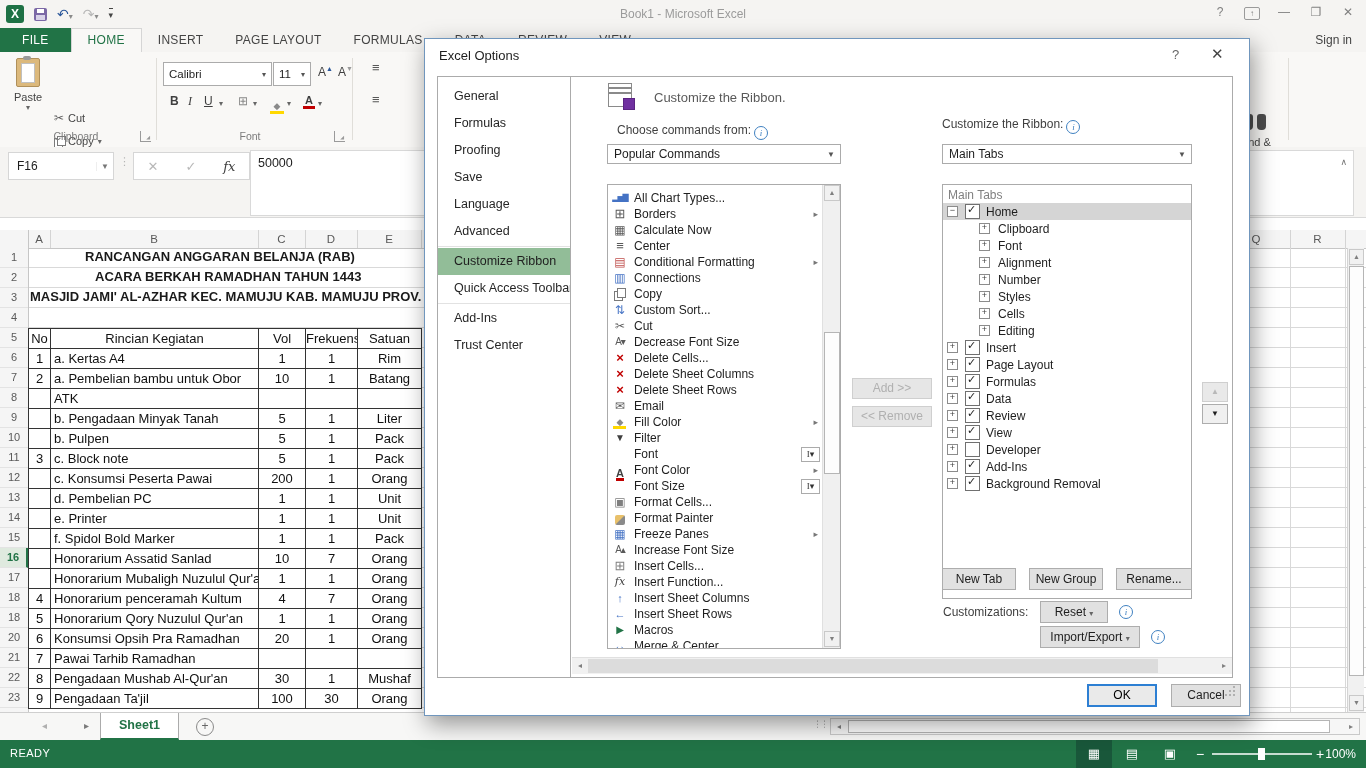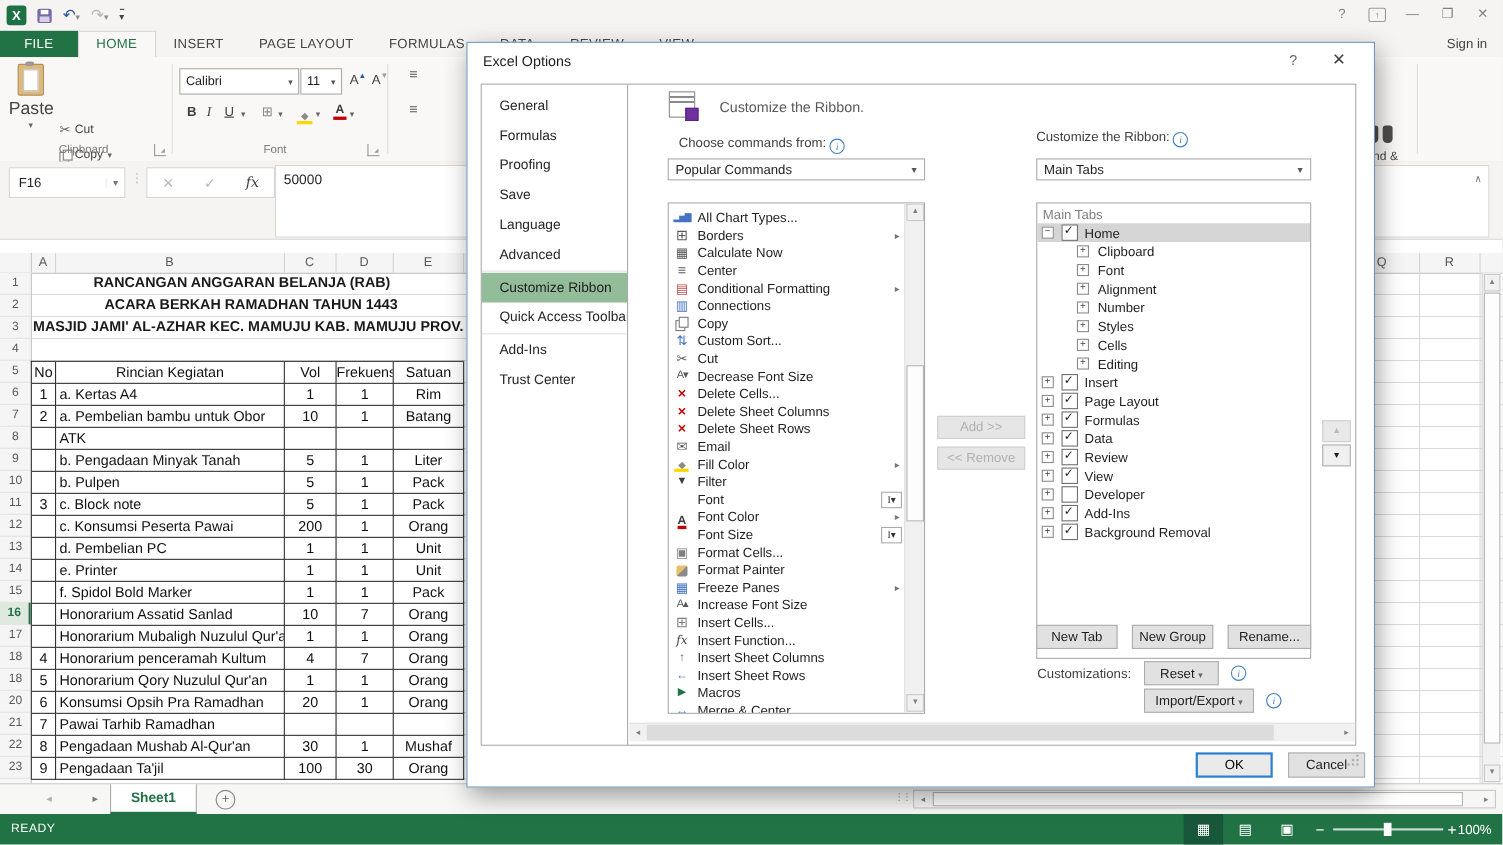--- a/index.html
+++ b/index.html
@@ -30,21 +30,21 @@
   
   #ribbon{left:0;top:52px;width:1366px;height:95px;background:#f9f8f6;border-bottom:1px solid #e0ded9;}
   .vsep{position:absolute;top:6px;width:1px;height:82px;background:#e0ded9;}
   .grp-label{position:absolute;top:78px;font-size:10.5px;color:#7b7b7b;text-align:center;}
   .launcher{position:absolute;top:79px;width:10px;height:10px;border-left:1px solid #9a9a9a;border-bottom:1px solid #9a9a9a;}
   .launcher:after{content:"◢";font-size:5px;color:#9a9a9a;position:absolute;right:1px;bottom:1px;}
   .pastebig{left:8px;top:6px;width:40px;height:80px;text-align:center;position:absolute;}
   .clipic{width:22px;height:27px;background:#dcb97c;border:1px solid #b0905a;border-radius:2px;margin:0 auto;position:relative;}
   .clipic:before{content:"";position:absolute;left:4px;top:4px;width:12px;height:18px;background:#fff;border:1px solid #c0c0c0;}
   .clipic:after{content:"";position:absolute;left:6px;top:-3px;width:8px;height:4px;background:#9a9a9a;border-radius:2px;}
-  .paste-lbl{font-size:16px;color:#444;margin-top:4px;}
+  .paste-lbl{font-size:11px;color:#444;margin-top:4px;}
   .dropcaret{font-size:8px;color:#666;}
   .smallcmd{position:absolute;left:54px;font-size:11px;color:#444;display:flex;align-items:center;gap:4px;height:16px;}
   .scis{color:#595959;font-size:12px;}
   .copyic{width:10px;height:10px;position:relative;display:inline-block;}
   .copyic:before{content:"";position:absolute;left:0;top:2px;width:7px;height:8px;border:1px solid #7a7a7a;background:#fff;}
   .copyic:after{content:"";position:absolute;left:3px;top:0;width:7px;height:8px;border:1px solid #7a7a7a;background:#fff;}
   .brushic{width:11px;height:11px;display:inline-block;background:linear-gradient(135deg,#e8c06a 0 48%,#8a8a8a 52%);border-radius:2px;}
   .combo{position:absolute;background:#fff;border:1px solid #ababab;font-size:11.5px;color:#1e1e1e;display:flex;align-items:center;}
   .combo .cval{flex:1;padding-left:5px;overflow:hidden;white-space:nowrap;}
   .combo .carr{width:14px;text-align:center;color:#555;font-size:8px;}
@@ -211,20 +211,21 @@
 <div id="screen">
 
   <div id="titlebar" class="abs">
     <div class="qat">
       <span class="xlogo">X</span>
       <span class="saveic"></span>
       <span><span class="undoic">↶</span><span class="qdrop">▾</span></span>
       <span><span class="redoic">↷</span><span class="qdrop">▾</span></span>
       <span class="qcust">▾</span>
     </div>
+    <div id="win-title" class="abs">Book1 - Microsoft Excel</div>
     <div class="winbtns">
       <span class="winbtn">?</span>
       <span class="winbtn"><span class="ribopt">↑</span></span>
       <span class="winbtn">—</span>
       <span class="winbtn">❐</span>
       <span class="winbtn">✕</span>
     </div>
   </div>
 
   <div id="tabrow" class="abs">

